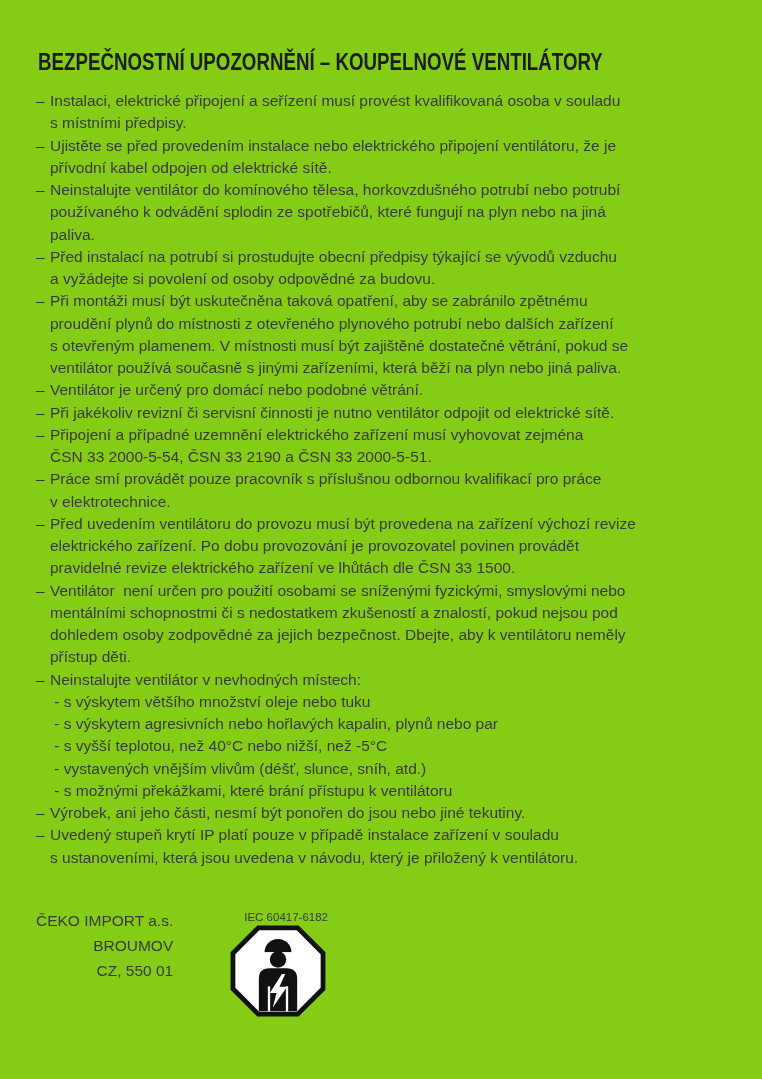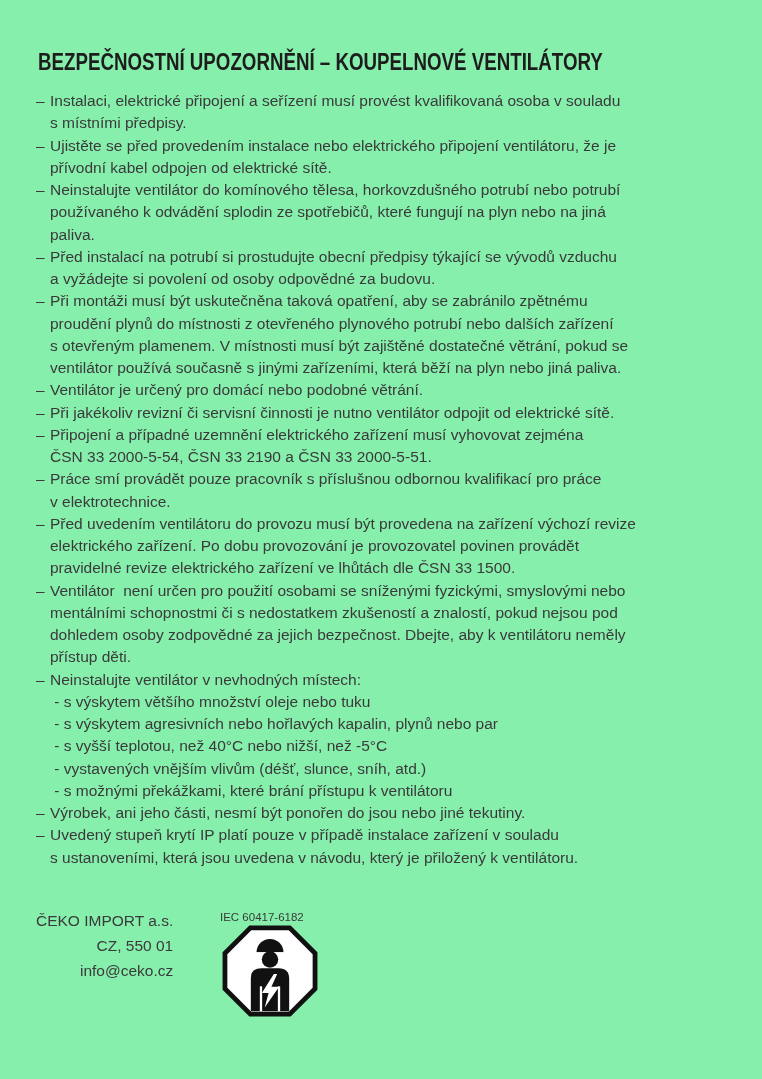--- a/index.html
+++ b/index.html
@@ -4,21 +4,21 @@
 <style>
   html, body { margin: 0; padding: 0; }
   body {
     width: 762px; height: 1079px;
     background: #ffffff;
     font-family: "Liberation Sans", sans-serif;
     color: #3a3a3a;
     position: relative;
     overflow: hidden;
   }
-  .page { position: absolute; inset: 0; background: #86efac; }
+  .page { position: absolute; inset: 0; background: #84cc16; }
 
   .title {
     position: absolute;
     left: 38px; top: 48px;
     font-size: 24px;
     font-weight: 700;
     color: #1d1d1d;
     letter-spacing: 0px;
     white-space: nowrap;
     transform: scaleX(0.78);
@@ -41,23 +41,23 @@
     position: absolute;
     left: 36px; top: 908px;
     font-size: 15.5px;
     line-height: 25.2px;
     color: #3a3a3a;
     text-align: right;
   }
 
   .iec-block {
     position: absolute;
-    left: 220px; top: 911px;
+    left: 228px; top: 911px;
     width: 100px;
-    text-align: left;
+    text-align: right;
   }
   .iec-label {
     font-size: 11.5px;
     color: #3a3a3a;
     white-space: nowrap;
     margin-bottom: 2px;
   }
   .iec-icon svg { display: block; margin: 0 auto; }
 </style>
 </head>
@@ -142,22 +142,22 @@
       </div>
       <div class="bullet-row">
         <span class="dash">–</span>
         <span class="bullet-text">Uvedený stupeň krytí IP platí pouze v případě instalace zařízení v souladu
 s ustanoveními, která jsou uvedena v návodu, který je přiložený k ventilátoru.</span>
       </div>
     </div>
 
   <div class="footer-company">
     <div>ČEKO IMPORT a.s.</div>
+    <div>BROUMOV</div>
     <div>CZ, 550 01</div>
-    <div>info@ceko.cz</div>
   </div>
 
   <div class="iec-block">
     <div class="iec-label">IEC 60417-6182</div>
     <div class="iec-icon">
       <svg width="96" height="92" viewBox="0 0 100 96" xmlns="http://www.w3.org/2000/svg">
 
         <polygon points="29.5,3 70.5,3 97,29.5 97,66.5 70.5,93 29.5,93 3,66.5 3,29.5" fill="#ffffff" stroke="#111111" stroke-width="5" stroke-linejoin="miter"></polygon>
 
         <path d="M36,28.5 A14,14 0 0 1 64,28.5 Z" fill="#111111"></path>

